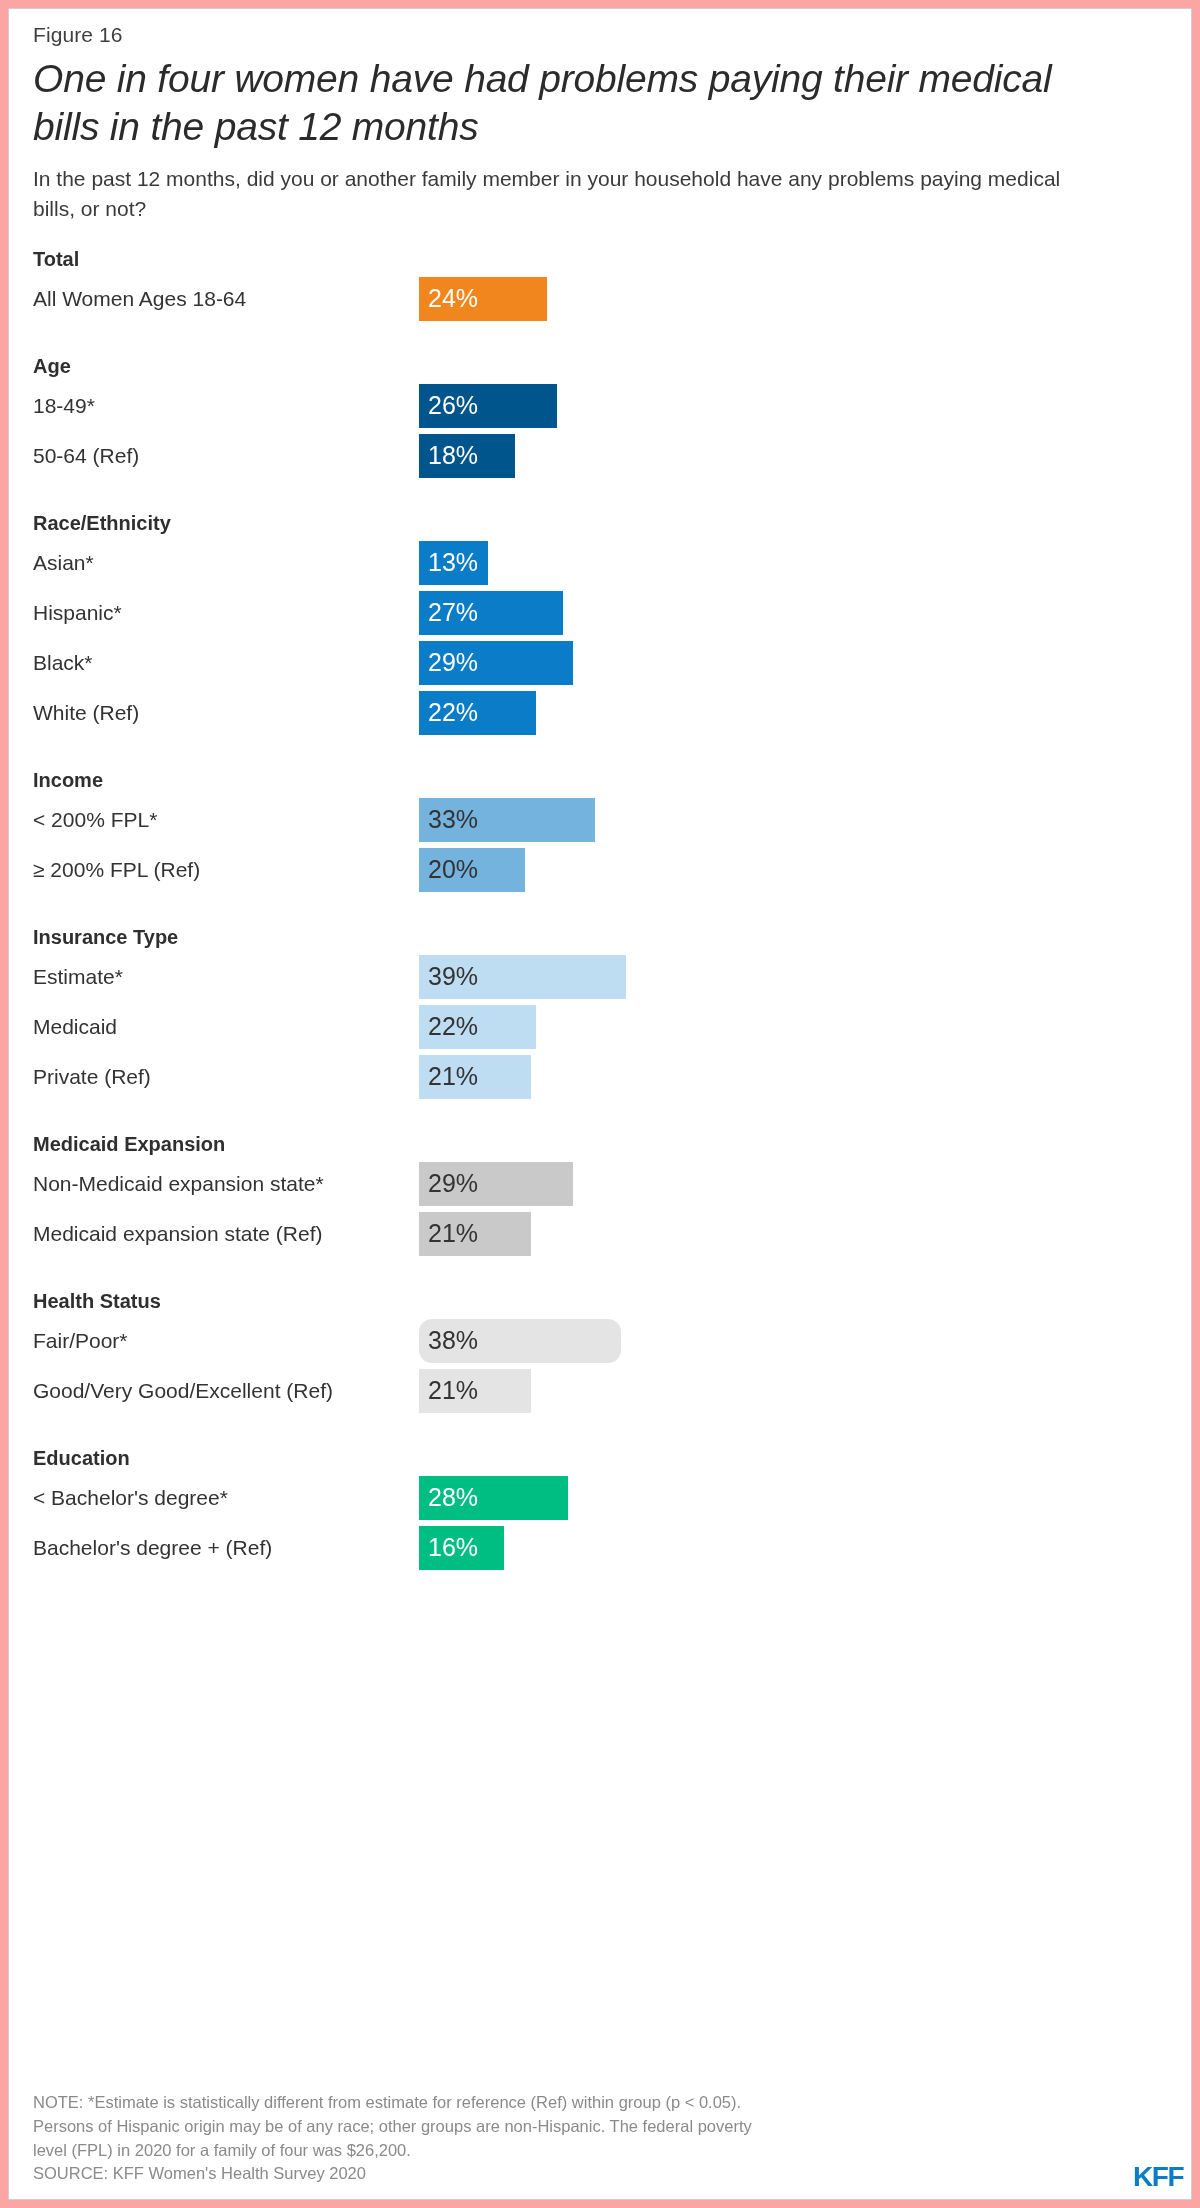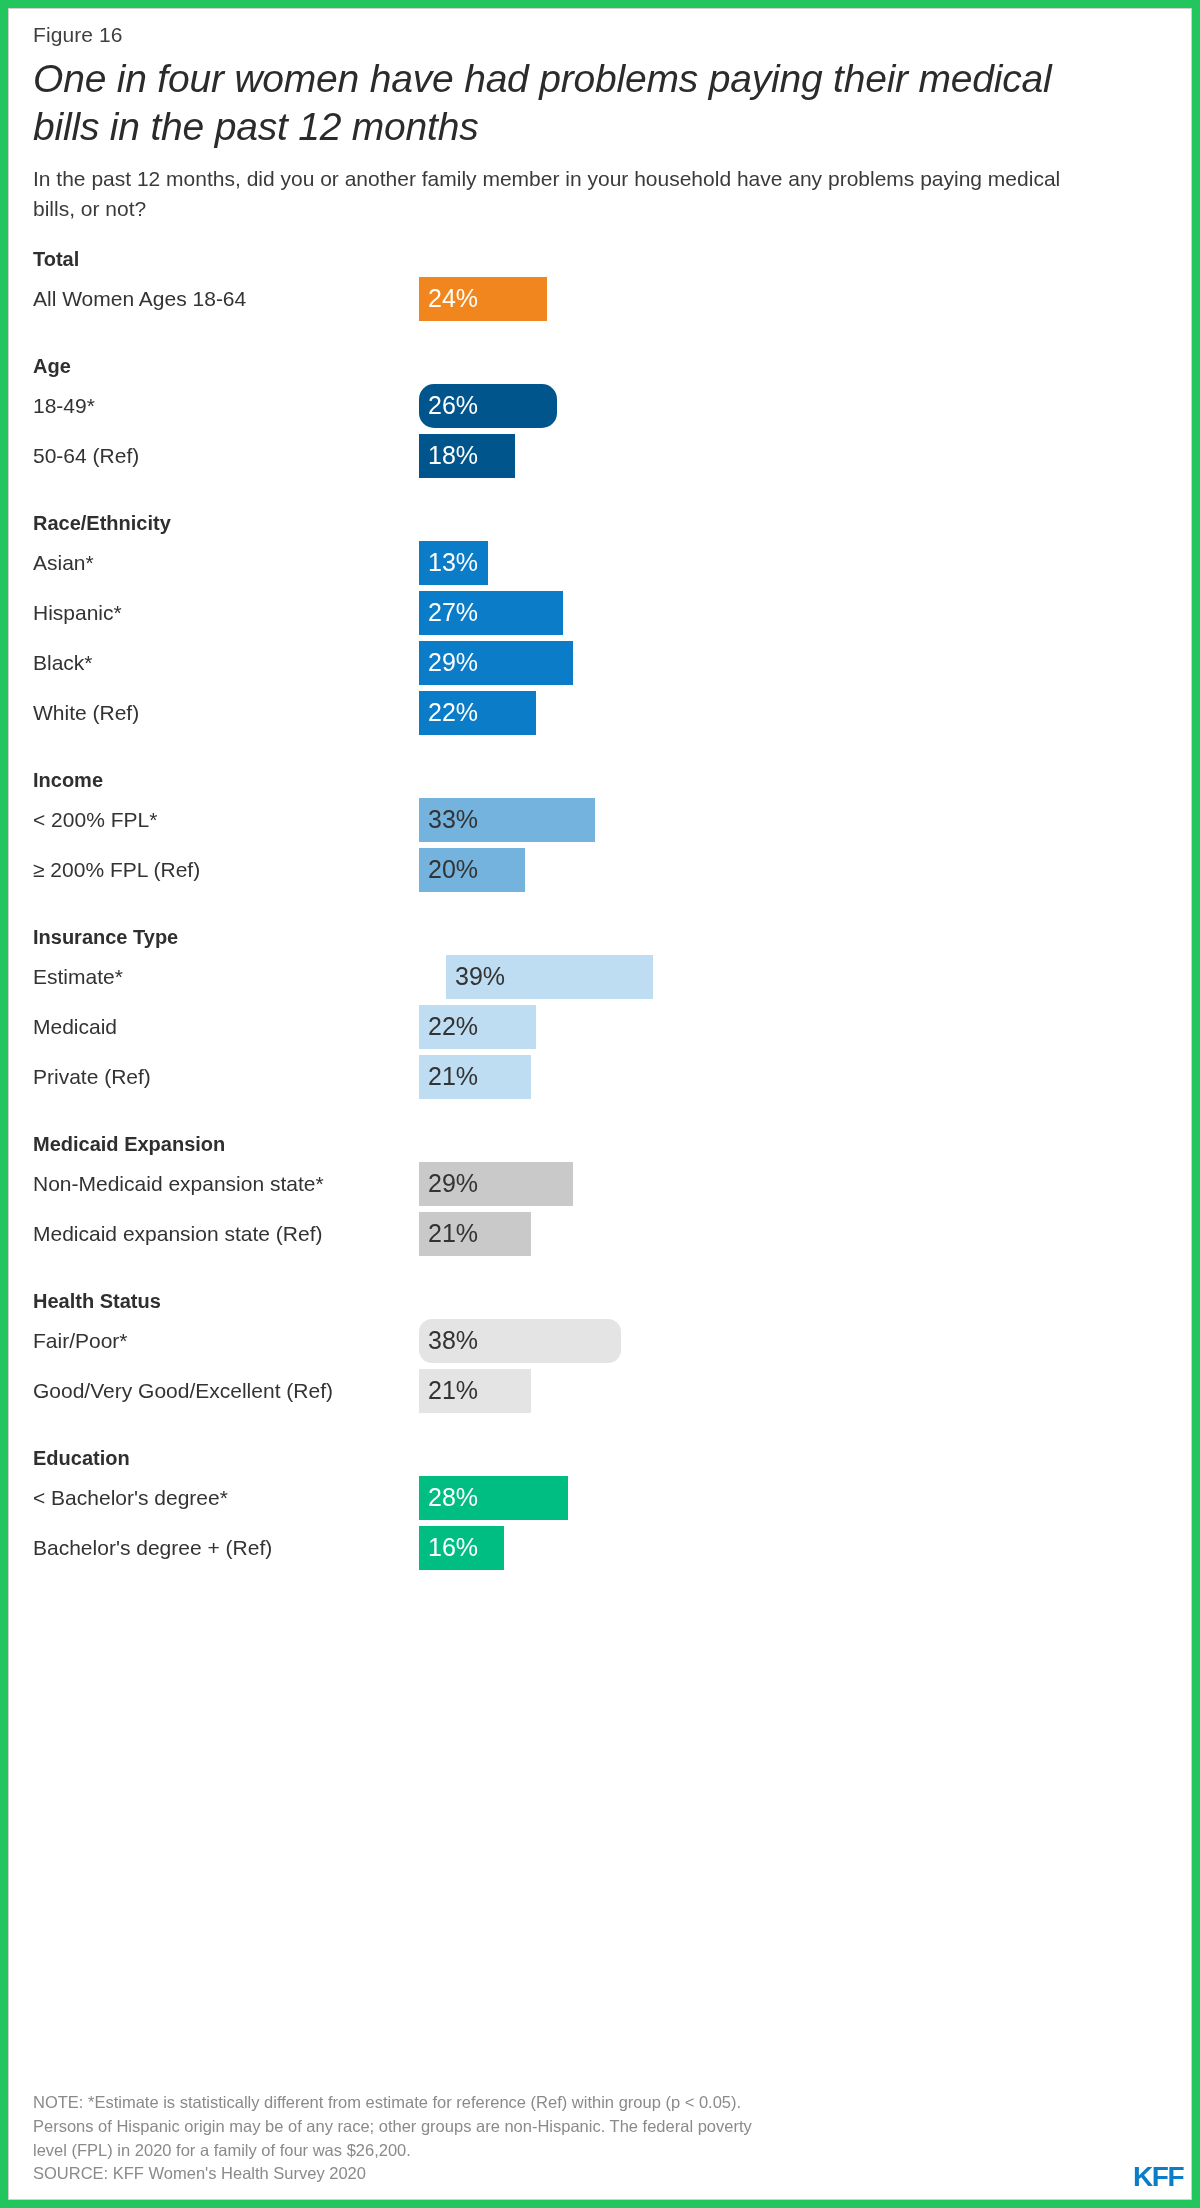--- a/index.html
+++ b/index.html
@@ -1,21 +1,21 @@
 <!DOCTYPE html>
 <html><head>
 <meta charset="utf-8">
 <title>KFF Figure 16</title>
 <style>
   html,body{margin:0;padding:0;background:#d8d8d8;}
   body{font-family:"Liberation Sans", sans-serif;}
   .page{
     position:relative;
     width:1200px;height:2208px;
-    background:#22c55e;
+    background:#fca5a5;
     box-sizing:border-box;
   }
   .card{
     position:absolute;
     left:8px;top:8px;
     width:1184px;height:2192px;
     background:#ffffff;
     border:1px solid #cfcfcf;
     box-sizing:border-box;
     overflow:hidden;
@@ -144,21 +144,21 @@
                   <span class="bar-value v-light">24%</span>
                 </div>
               </div>
             </div>
           </div>
           <div class="group">
             <div class="group-title">Age</div>
             <div class="row">
               <div class="row-label">18-49*</div>
               <div class="bar-wrap">
-                <div class="bar" style="background: rgb(0, 85, 140); width: 138.32px; border-radius: 15px;">
+                <div class="bar" style="background: rgb(0, 85, 140); width: 138.32px;">
                   <span class="bar-value v-light">26%</span>
                 </div>
               </div>
             </div>
             <div class="row">
               <div class="row-label">50-64 (Ref)</div>
               <div class="bar-wrap">
                 <div class="bar" style="background: rgb(0, 85, 140); width: 95.76px;">
                   <span class="bar-value v-light">18%</span>
                 </div>
@@ -217,21 +217,21 @@
                   <span class="bar-value v-dark">20%</span>
                 </div>
               </div>
             </div>
           </div>
           <div class="group">
             <div class="group-title">Insurance Type</div>
             <div class="row">
               <div class="row-label">Estimate*</div>
               <div class="bar-wrap">
-                <div class="bar" style="background: rgb(190, 221, 242); width: 207.48px; margin-left: 27px;">
+                <div class="bar" style="background: rgb(190, 221, 242); width: 207.48px;">
                   <span class="bar-value v-dark">39%</span>
                 </div>
               </div>
             </div>
             <div class="row">
               <div class="row-label">Medicaid</div>
               <div class="bar-wrap">
                 <div class="bar" style="background: rgb(190, 221, 242); width: 117.04px;">
                   <span class="bar-value v-dark">22%</span>
                 </div>

